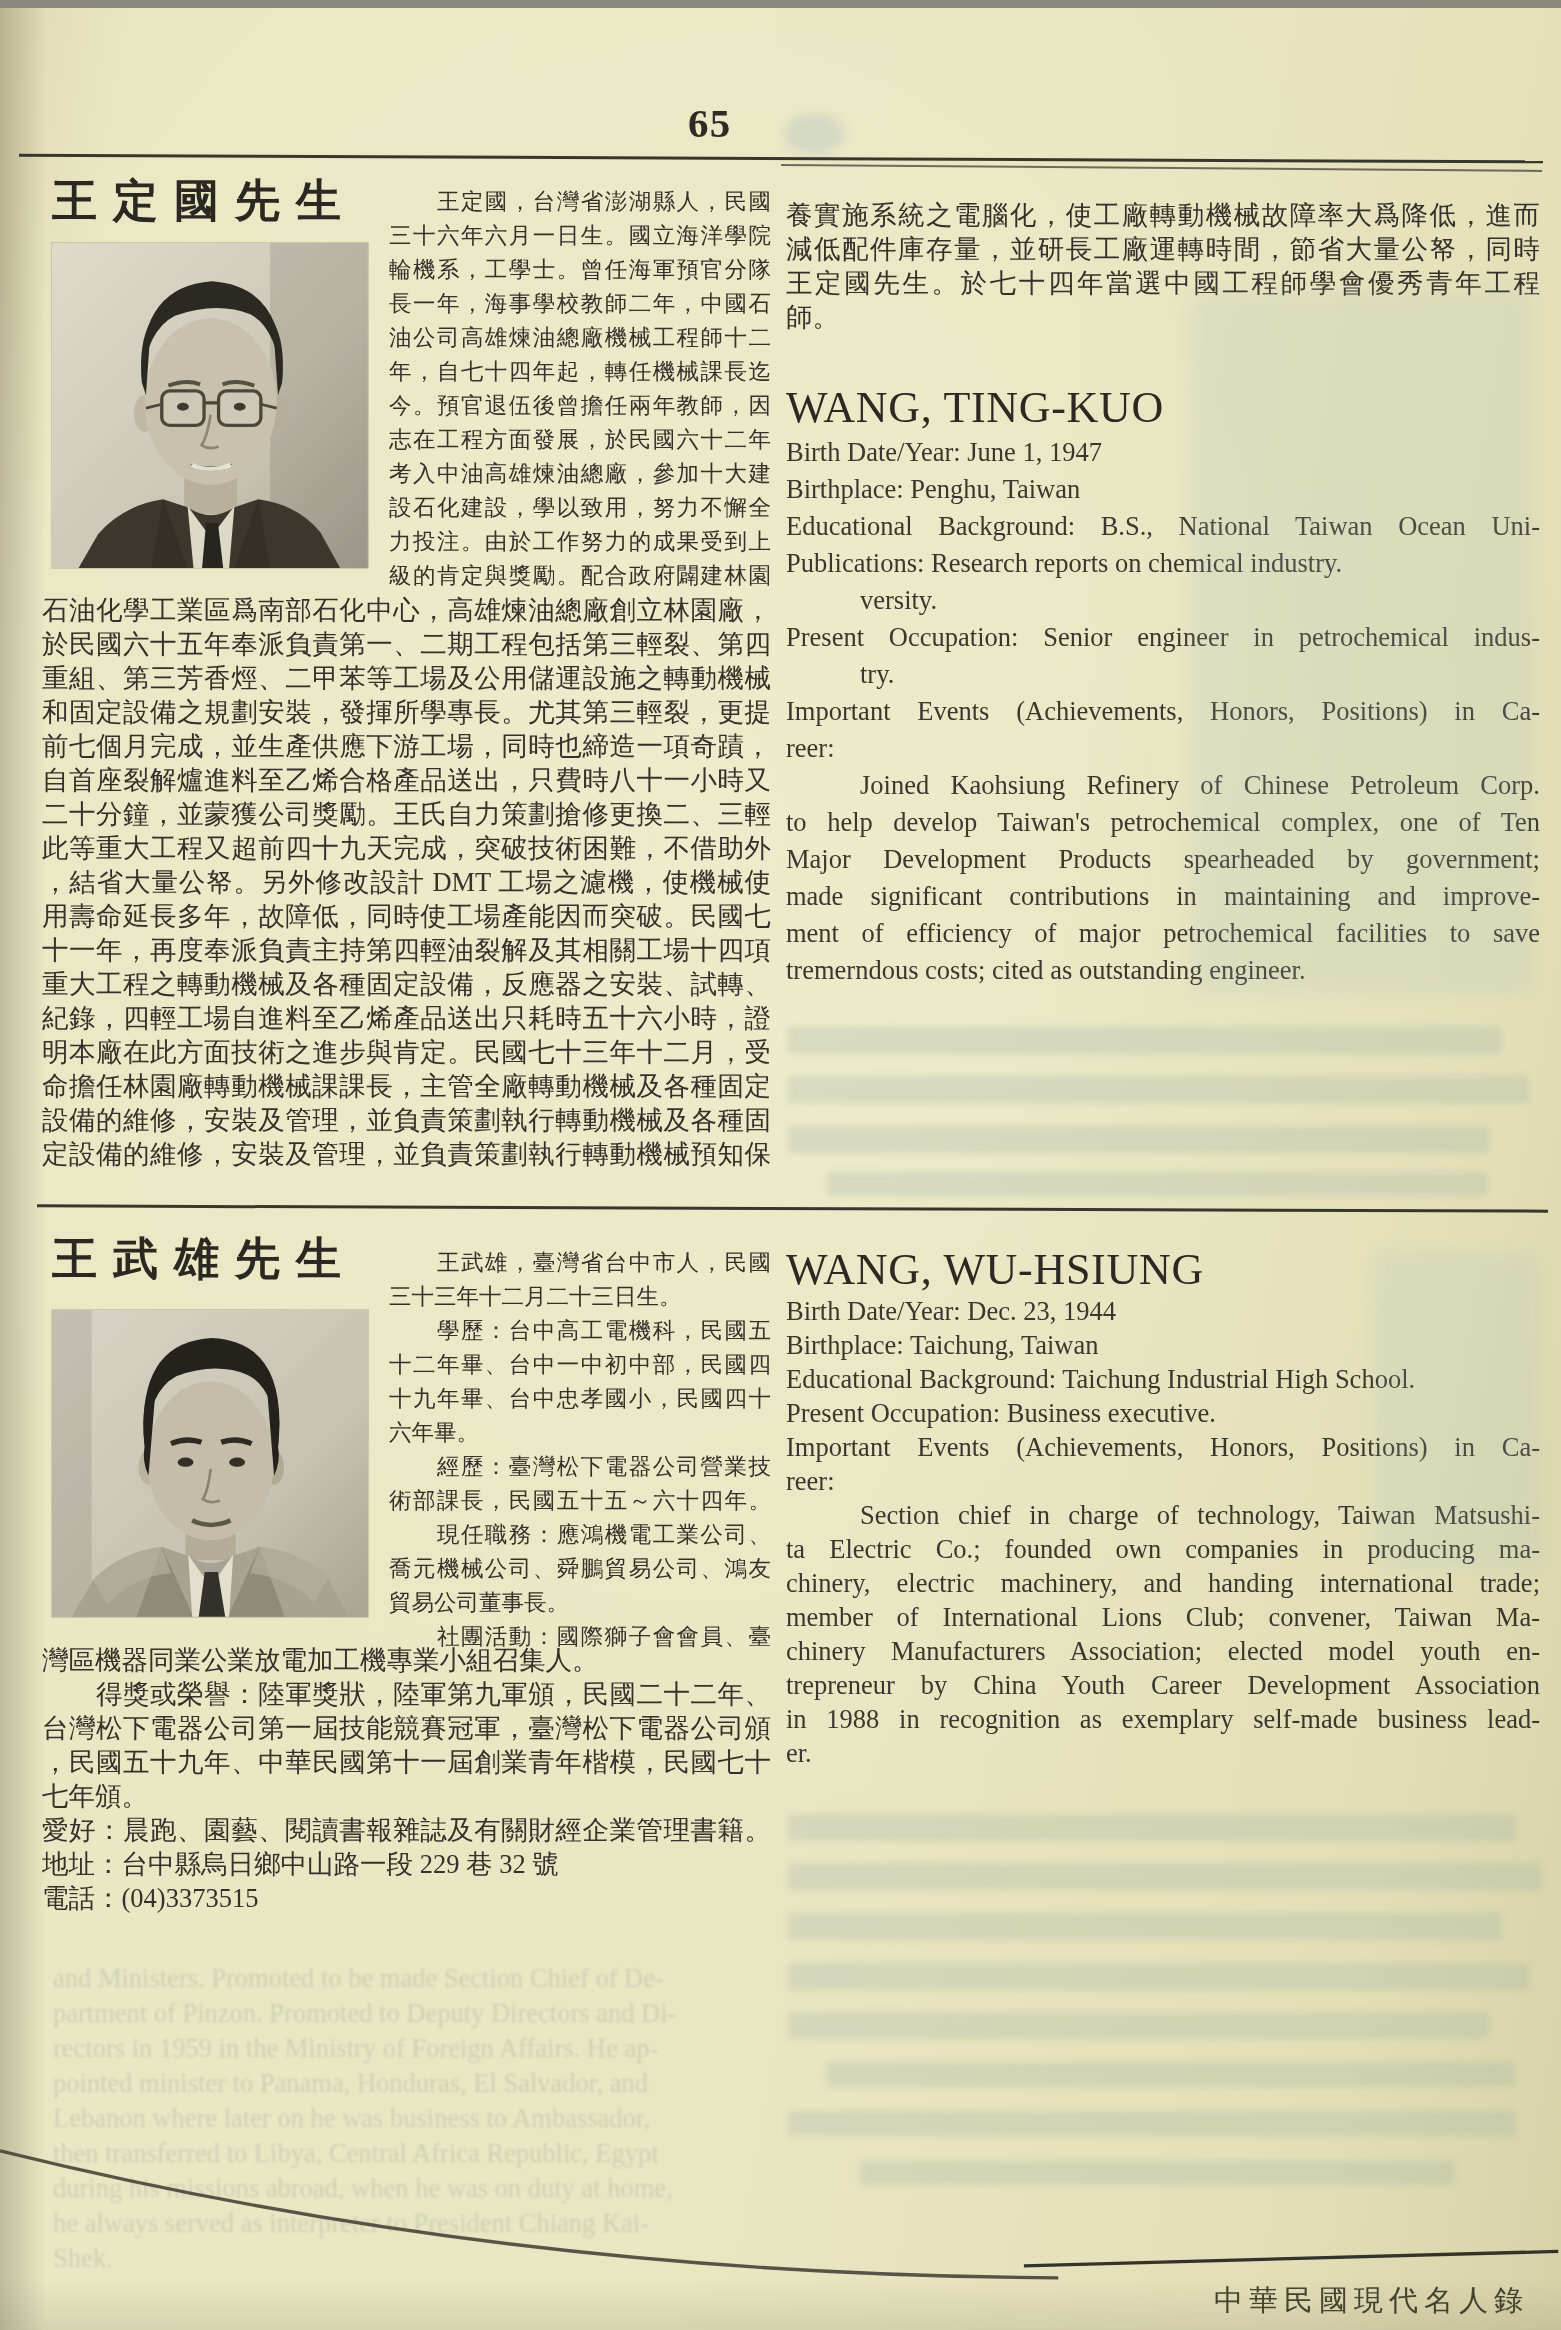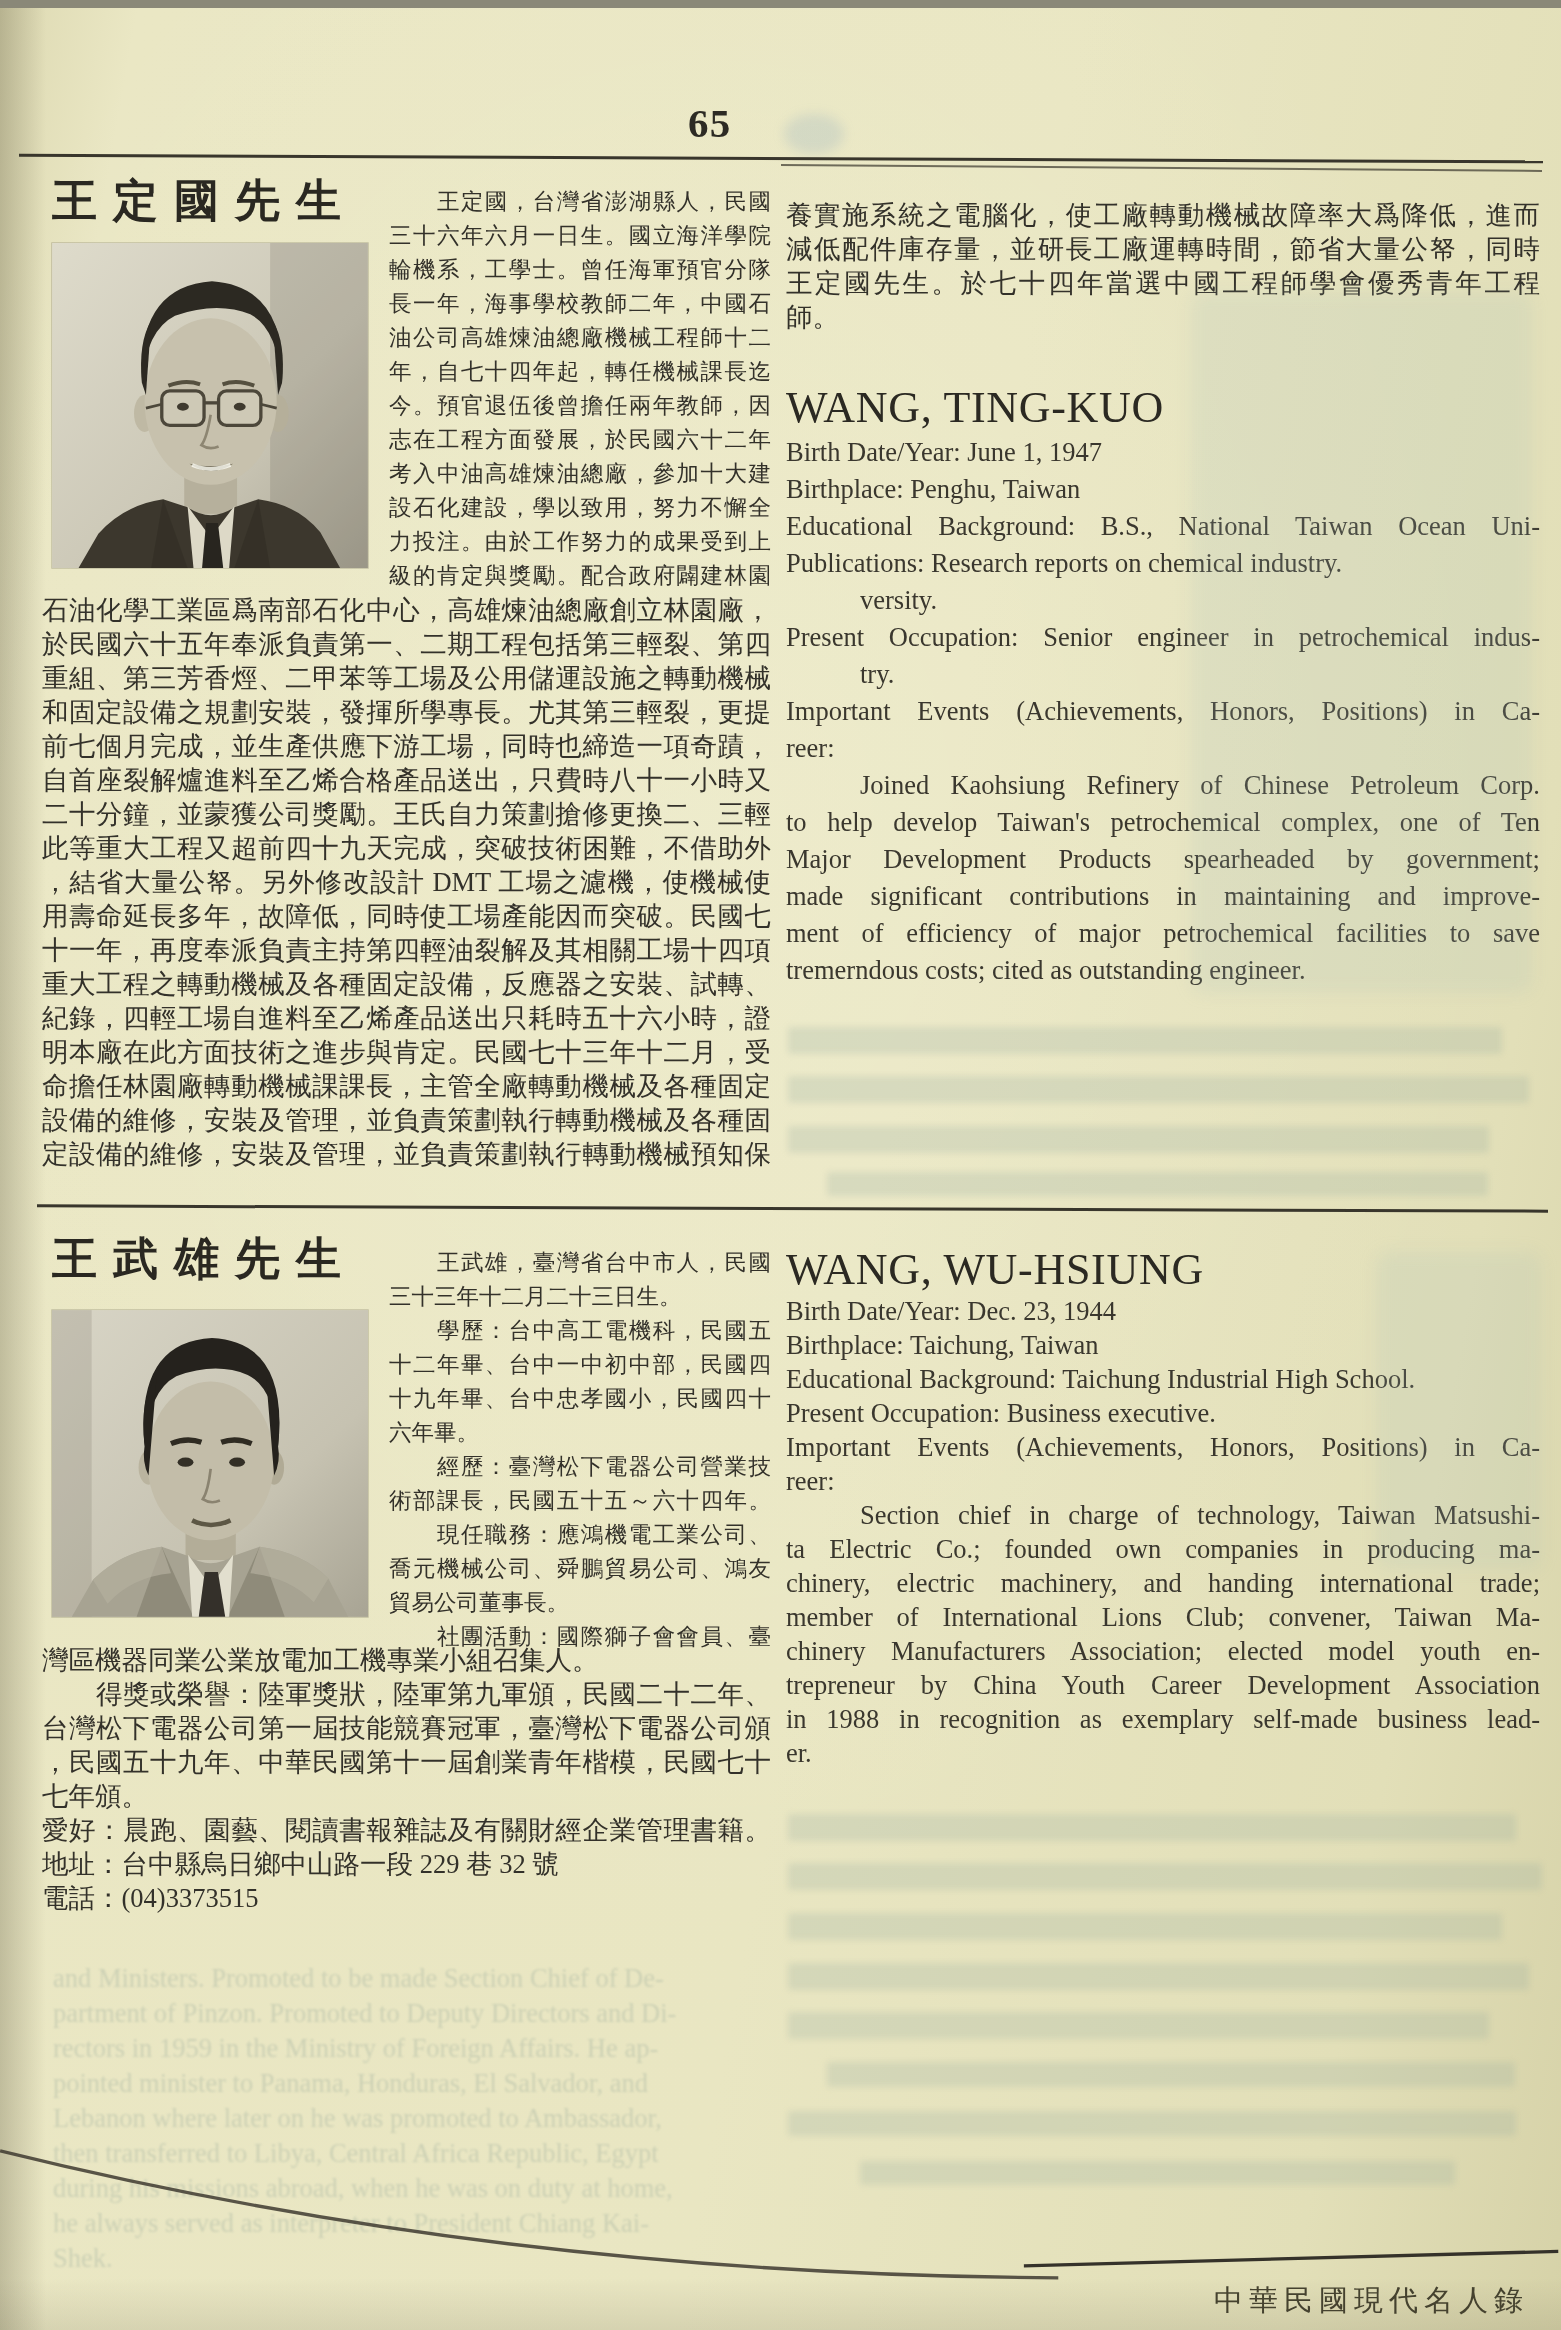--- a/index.html
+++ b/index.html
@@ -254,21 +254,21 @@
       <div class="tl j">trepreneur by China Youth Career Development Association</div>
       <div class="tl j">in 1988 in recognition as exemplary self-made business lead-</div>
       <div class="tl">er.</div>
     </div>
 
   <div class="ghost-text" style="left:53px;top:1953px;width:721px;">
       <div class="tl">and Ministers. Promoted to be made Section Chief of De-</div>
       <div class="tl">partment of Pinzon. Promoted to Deputy Directors and Di-</div>
       <div class="tl">rectors in 1959 in the Ministry of Foreign Affairs. He ap-</div>
       <div class="tl">pointed minister to Panama, Honduras, El Salvador, and</div>
-      <div class="tl">Lebanon where later on he was promoted to Ambassador,</div>
+      <div class="tl">Lebanon where later on he was business to Ambassador,</div>
       <div class="tl">then transferred to Libya, Central Africa Republic, Egypt</div>
       <div class="tl">during his missions abroad, when he was on duty at home,</div>
       <div class="tl">he always served as interpreter to President Chiang Kai-</div>
       <div class="tl">Shek.</div>
     </div>
 
   <div class="ghost-block" style="left:1376px;top:1244px;width:165px;height:317px;"></div>
   <div class="ghost-bar" style="left:788px;top:1806px;width:728px;height:26.5px;"></div>
   <div class="ghost-bar" style="left:788px;top:1855px;width:754px;height:26.5px;"></div>
   <div class="ghost-bar" style="left:788px;top:1905px;width:714px;height:26.5px;"></div>

